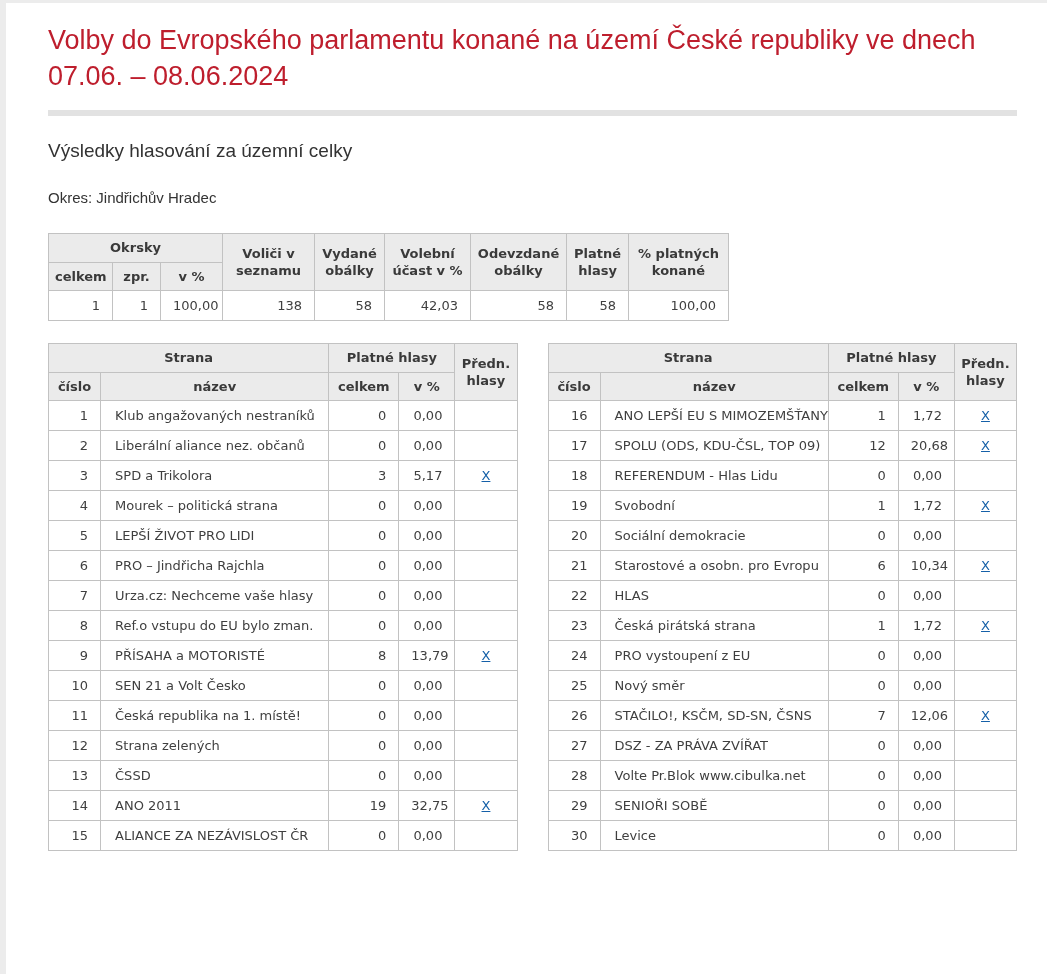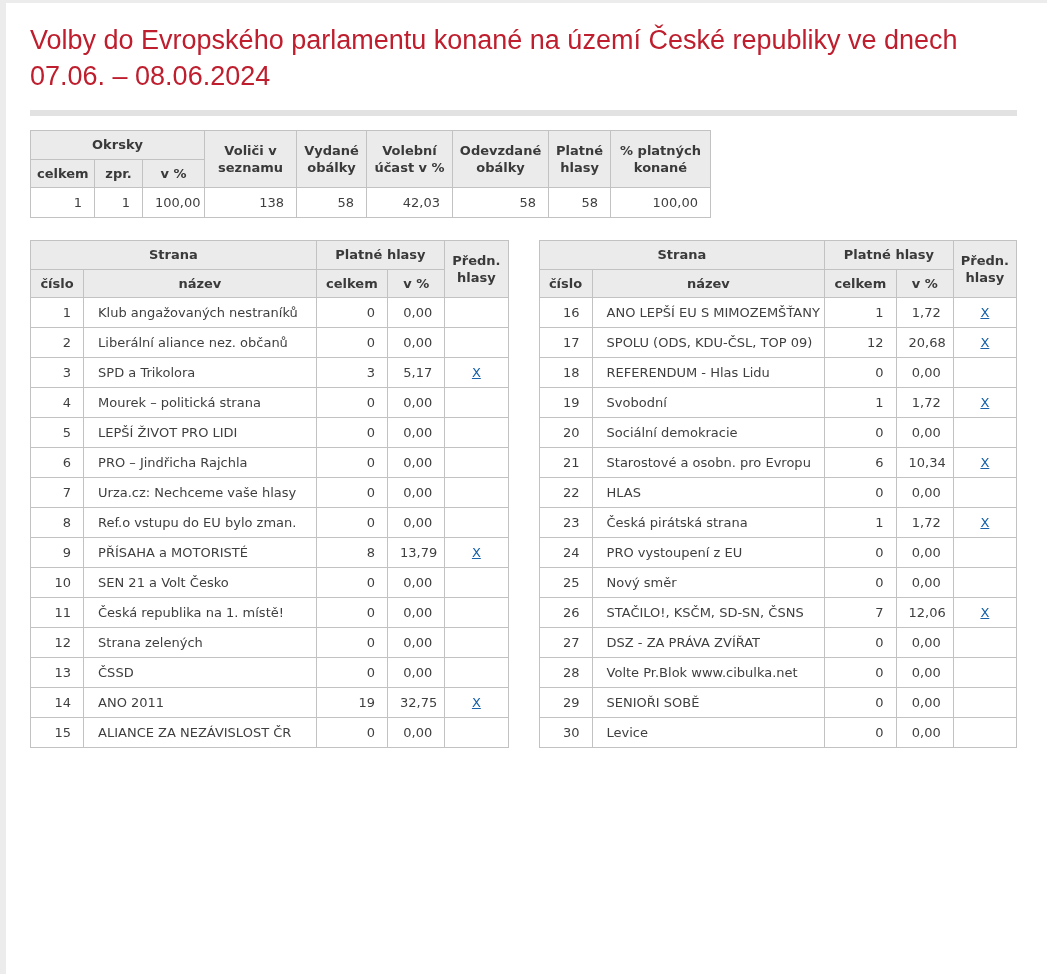--- a/index.html
+++ b/index.html
@@ -4,21 +4,21 @@
 <style>
   * { box-sizing: border-box; }
   html,body { margin:0; padding:0; background:#fff; }
   body {
     width:1047px; height:974px; overflow:hidden;
     border-left:6px solid #ececec; border-top:3px solid #ececec;
     font-family:"DejaVu Sans","Liberation Sans",sans-serif;
     color:#3f3f3f;
     --red:#be1e2d; --link:#1560a8;
   }
-  .content { padding:10px 30px 20px 24px; }
+  .content { padding:10px 30px 20px 42px; }
 
   h1.page-title {
     font-family:"Liberation Sans",sans-serif;
     font-size:27px; font-weight:400; line-height:1.32;
     color:var(--red); max-width:960px; margin:10px 0 16px 0;
   }
   .divider { height:6px; background:#e2e2e2; margin:14px 0 0 0; }
 
   h2.section-title {
     font-family:"Liberation Sans",sans-serif;
@@ -44,21 +44,23 @@
 </style>
 </head>
 <body style="--red: #be1e2d; --link: #1560a8;">
 
 <div class="content">
 
   <h1 class="page-title">Volby do Evropského parlamentu konané na území České republiky ve dnech 07.06. – 08.06.2024</h1>
 
   <div class="divider"></div>
 
-
+  <h2 class="section-title">Výsledky hlasování za územní celky</h2>
+
+  <p class="loc-line">Okres: Jindřichův Hradec</p>
 
   <table class="summary-table">
     <colgroup>
       <col style="width:64px">
         <col style="width:48px">
         <col style="width:62px">
       <col style="width:92px">
         <col style="width:70px">
         <col style="width:86px">
       <col style="width:96px">

